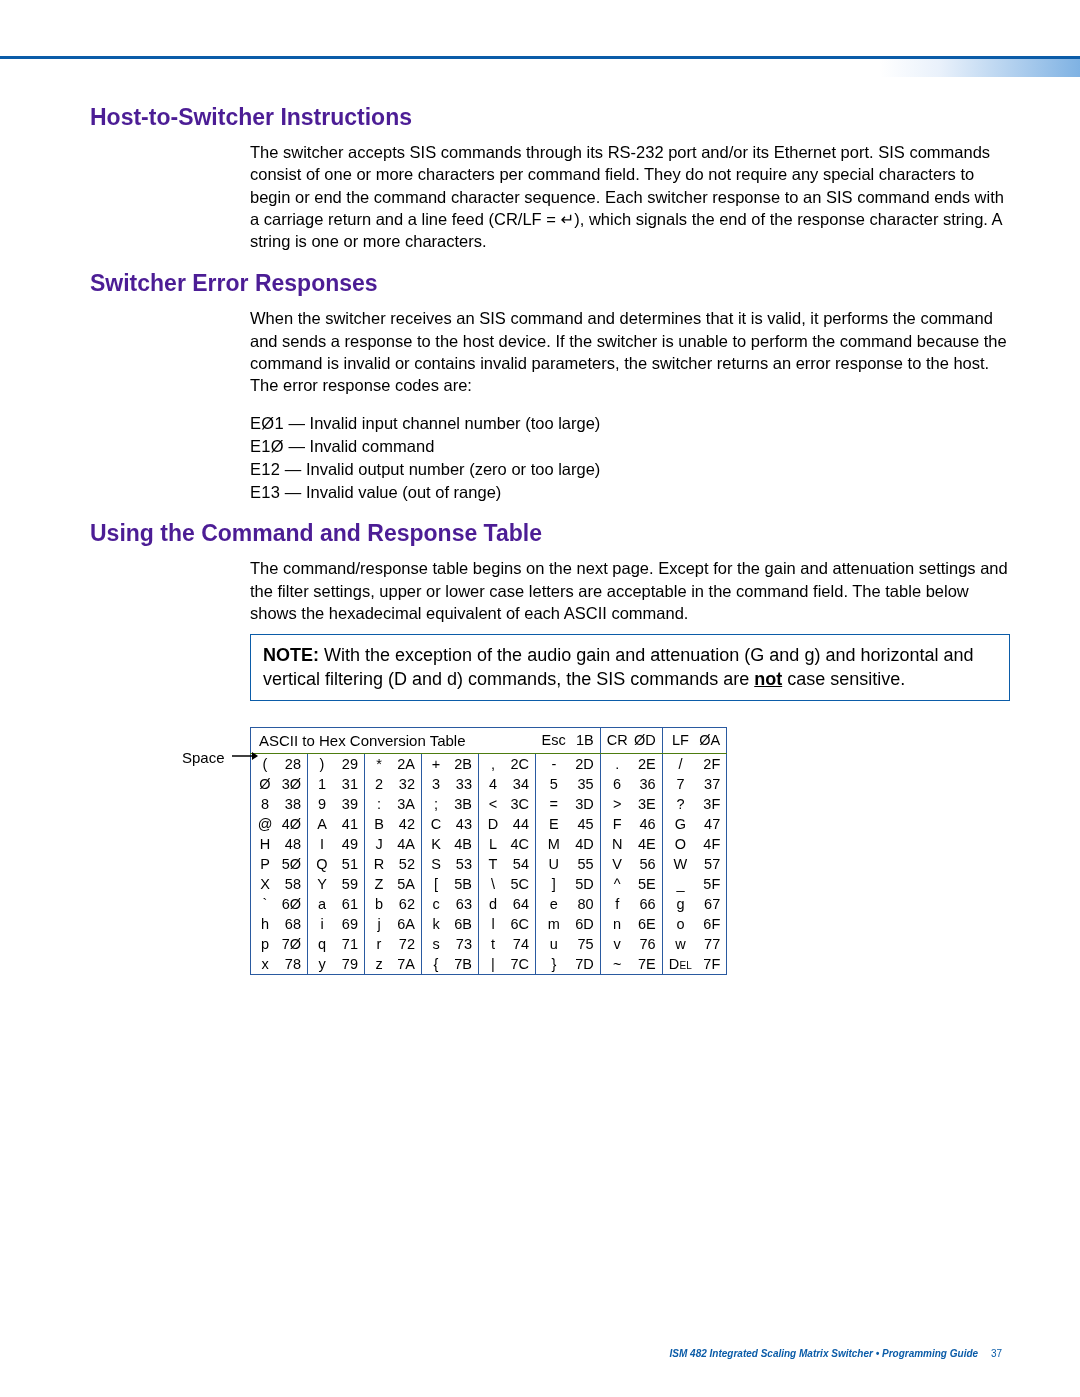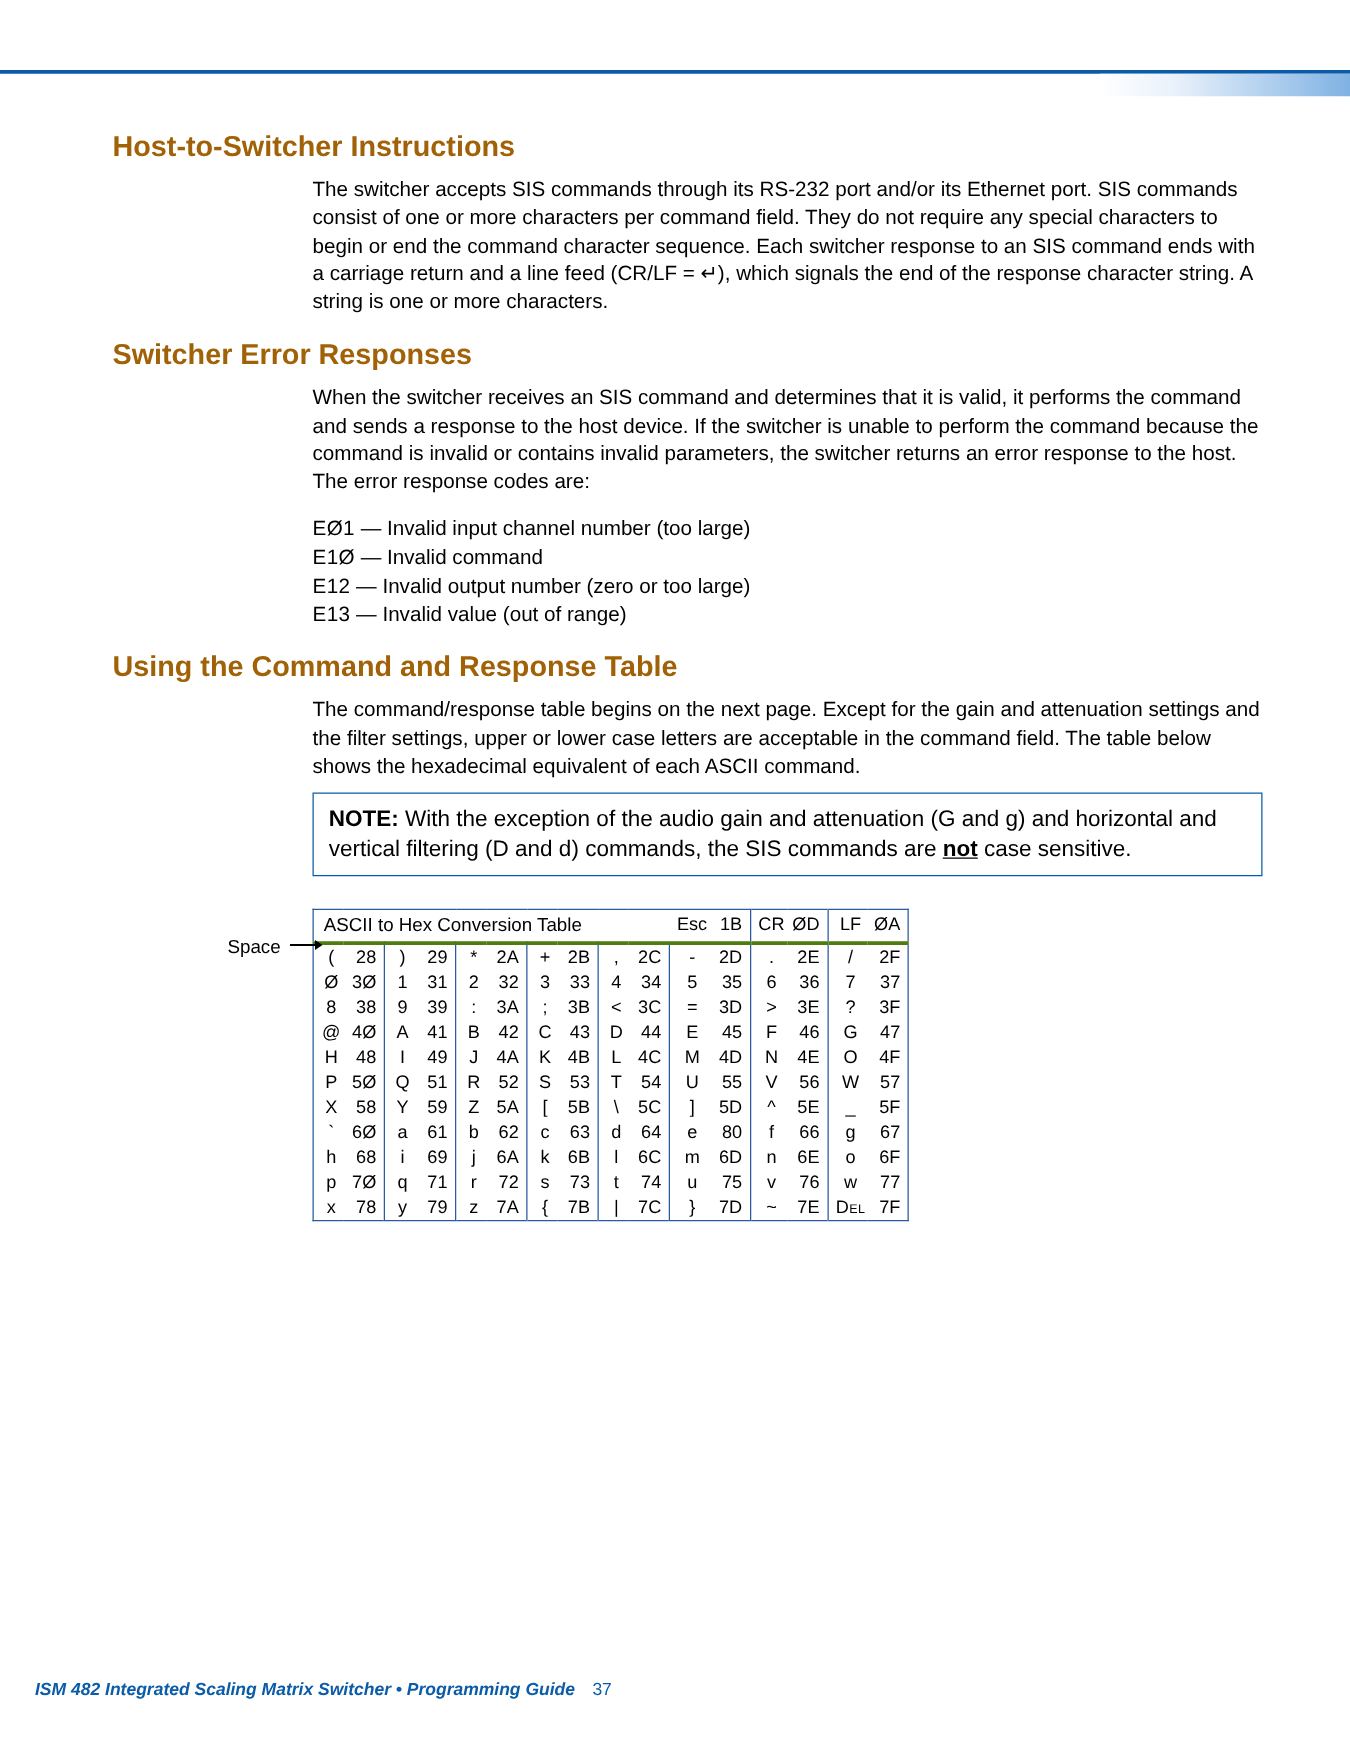--- a/index.html
+++ b/index.html
@@ -28,21 +28,21 @@
     position: absolute;
     right: 0; top: 59px;
     width: 200px; height: 18px;
     background: linear-gradient(90deg, #ffffff 0%, #e9f1fb 30%, #7fb2e3 100%);
   }
   .content {
     position: absolute;
     left: 90px; top: 104px; right: 70px;
   }
   h2.section {
-    color: #a16207;
+    color: #4c1d95;
     font-size: 23px;
     font-weight: 700;
     margin: 0 0 10px 0;
   }
   .para {
     margin: 0 0 18px 160px;
     line-height: 1.35;
     font-size: 16.5px;
   }
   .errlist {
@@ -89,41 +89,40 @@
   }
   table.ascii .ch { text-align: center; padding-right: 2px; padding-left: 6px; min-width: 16px; }
   table.ascii .hx { text-align: right; padding-right: 6px; min-width: 22px; border-right: 1px solid #2a5aa0; }
   table.ascii .hx.lastcol { border-right: 1px solid #2a5aa0; }
   table.ascii tr.rrow td { border-bottom: none; }
   table.ascii thead td { font-weight: 400; }
   table.ascii {
     border: 1px solid #2a5aa0;
   }
   table.ascii thead tr td {
-    border-bottom: 3px solid #4d7c0f;
+    border-bottom: 1px solid #4d7c0f;
   }
   .thead-title {
     text-align: left !important;
     padding: 4px 8px !important;
     font-size: 15px;
   }
   .thead-pair .ch { padding-left: 4px; }
   .smallcaps { font-variant: small-caps; letter-spacing: 0.3px; }
 
   
   .footer {
     position: absolute;
     left: 0; right: 0; bottom: 38px;
-    text-align: left;
+    text-align: right;
     padding-right: 78px;
-    font-size: 14px;
+    font-size: 10px;
     font-weight: 700;
     color: #0b5ca8;
     font-style: italic;
-    padding-left: 28px;
   }
   .footer .pageno {
     font-style: normal;
     font-weight: 400;
     color: #0b5ca8;
     margin-left: 10px;
   }
 </style>
 </head>
 <body>

